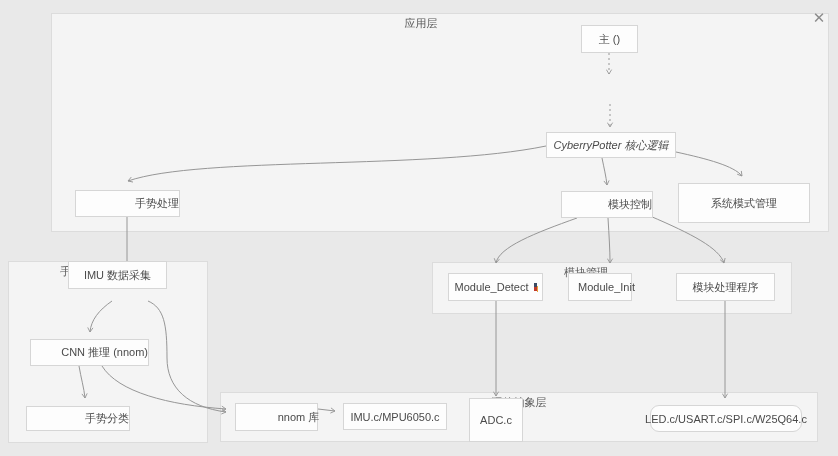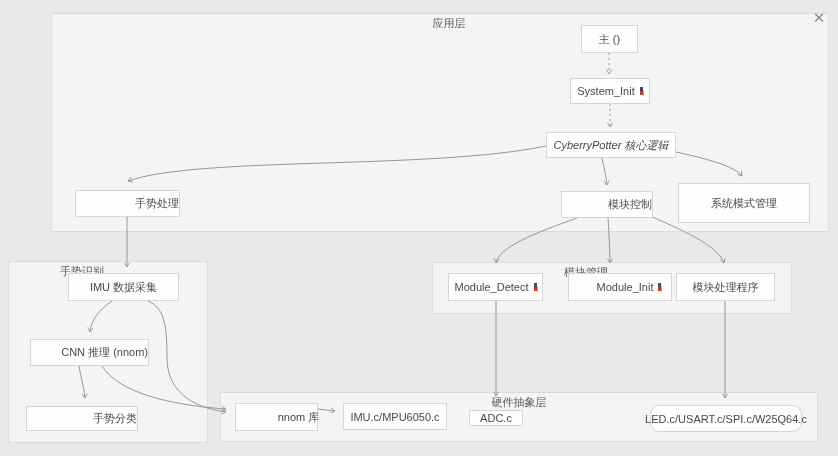--- a/index.html
+++ b/index.html
@@ -59,21 +59,21 @@
     cursor:pointer;
     z-index:5;
   }
 </style>
 </head>
 <body>
 
 <div class="stage">
 
   <div class="layer-box" style="left:51px;top:13px;width:778px;height:219px;">
-    <span class="layer-title" style="left:369px;margin-left:28px;">应用层</span>
+    <span class="layer-title" style="left:369px;">应用层</span>
   </div>
 
   <div class="layer-box" style="left:8px;top:261px;width:200px;height:182px;">
     <span class="layer-title" style="left:73px;">手势识别</span>
   </div>
 
   <div class="layer-box" style="left:432px;top:262px;width:360px;height:52px;">
     <span class="layer-title" style="left:153px;">模块管理</span>
   </div>
 
@@ -102,76 +102,72 @@
     <path d="M608,218 C609,235 610,250 610,263" marker-end="url(#arr)"></path>
     <path d="M650,216 C692,234 719,248 724,263" marker-end="url(#arr)"></path>
     <path d="M496,301 L496,396" marker-end="url(#arr)"></path>
     <path d="M725,301 L725,398" marker-end="url(#arr)"></path>
   </svg>
 
   <div class="node" style="left:581px;top:25px;width:57px;height:28px;">
     <span>主 ()</span>
   </div>
 
-  <div class="node" style="left:570px;top:78px;width:80px;height:26px;">
-    <span>System_Init</span>
-    <span class="mk"></span>
-  </div>
 
   <div class="node" style="left:546px;top:132px;width:130px;height:26px;font-style:italic;">
     <span>CyberryPotter 核心逻辑</span>
   </div>
 
   <div class="node tl" style="left:75px;top:190px;width:105px;height:27px;">
     <span>手势处理</span>
   </div>
 
   <div class="node tl" style="left:561px;top:191px;width:92px;height:27px;">
     <span>模块控制</span>
   </div>
 
   <div class="node" style="left:678px;top:183px;width:132px;height:40px;">
     <span>系统模式管理</span>
   </div>
 
-  <div class="node" style="left:68px;top:273px;width:111px;height:28px;">
+  <div class="node" style="left:68px;top:261px;width:99px;height:28px;">
     <span>IMU 数据采集</span>
   </div>
 
   <div class="node tl" style="left:30px;top:339px;width:119px;height:27px;">
     <span>CNN 推理 (nnom)</span>
   </div>
 
-  <div class="node tl" style="left:26px;top:406px;width:112px;height:25px;padding-left:48px;">
+  <div class="node tl" style="left:26px;top:406px;width:104px;height:25px;padding-left:48px;">
     <span>手势分类</span>
   </div>
 
   <div class="node" style="left:448px;top:273px;width:95px;height:28px;">
     <span>Module_Detect</span>
     <span class="mk"></span>
   </div>
 
-  <div class="node" style="left:568px;top:273px;width:104px;height:28px;padding-left:18px;">
+  <div class="node" style="left:568px;top:273px;width:64px;height:28px;padding-left:18px;">
     <span>Module_Init</span>
     <span class="mk"></span>
   </div>
 
   <div class="node" style="left:676px;top:273px;width:99px;height:28px;">
     <span>模块处理程序</span>
   </div>
 
   <div class="node" style="left:235px;top:403px;width:83px;height:28px;padding-left:44px;">
     <span>nnom 库</span>
   </div>
 
   <div class="node" style="left:343px;top:403px;width:104px;height:27px;text-align:right;">
     <span>IMU.c/MPU6050.c</span>
   </div>
 
-  <div class="node" style="left:469px;top:410px;width:54px;height:16px;">
+  <div class="node" style="left:469px;top:398px;width:54px;height:44px;">
     <span>ADC.c</span>
   </div>
 
   <div class="node" style="left:650px;top:405px;width:152px;height:27px;border-radius:9px;">
     <span>LED.c/USART.c/SPI.c/W25Q64.c</span>
   </div>
 
   <div class="close-btn">✕</div>
 
 </div>

